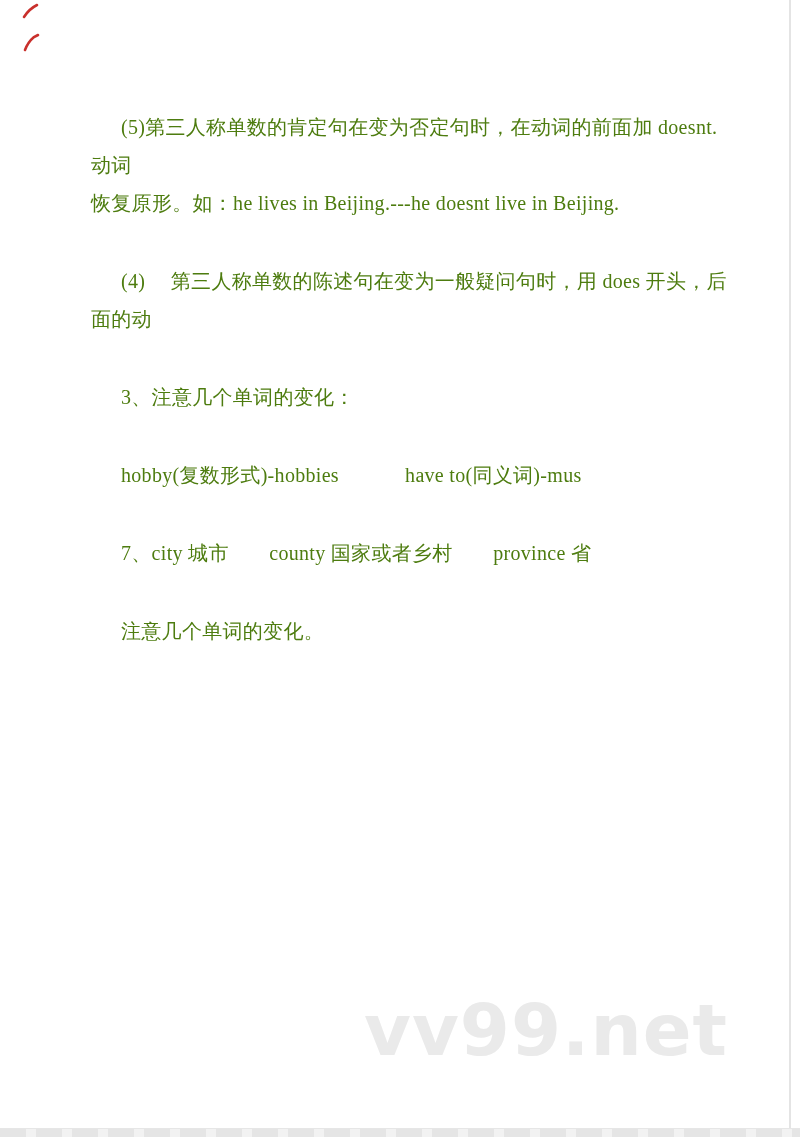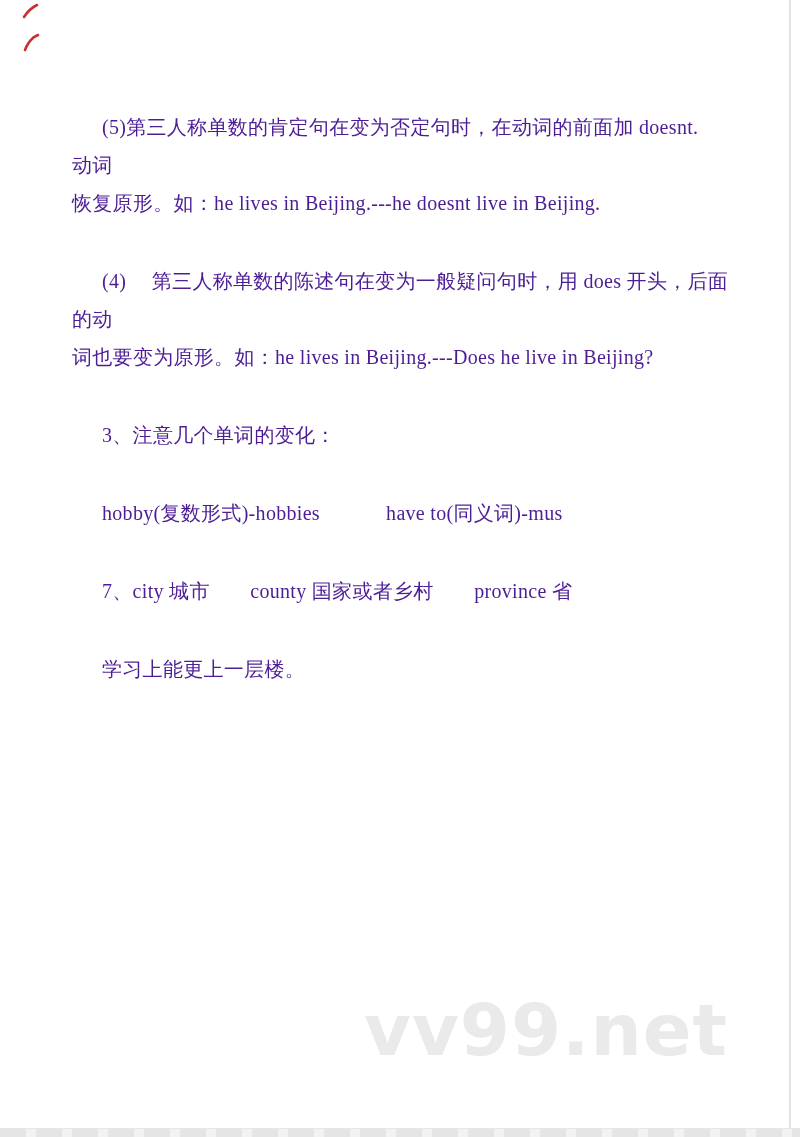--- a/index.html
+++ b/index.html
@@ -10,22 +10,22 @@
     position: relative;
     font-family: "Liberation Serif", "DejaVu Serif", serif;
   }
   .page {
     position: absolute; inset: 0;
     background: #ffffff;
   }
   
   .content {
     position: absolute;
-    top: 108px; left: 72px; right: 68px;
-    color: #4c1d95;
+    top: 108px; left: 91px; right: 68px;
+    color: #4d7c0f;
     font-size: 20px;
   }
   .para { margin: 0 0 40px 0; }
   .line {
     line-height: 38px;
     white-space: pre-wrap;
     letter-spacing: 0.3px;
   }
   .para .line:first-child { text-indent: 30px; }
 
@@ -77,33 +77,32 @@
     <path d="M5 48 Q8 40 14 35 L18 33" fill="none" stroke="#c9302c" stroke-width="2.6" stroke-linecap="round"></path>
   </svg>
 
   <div class="content">
       <div class="para">
         <div class="line">(5)第三人称单数的肯定句在变为否定句时，在动词的前面加 doesnt.　　动词</div>
         <div class="line">恢复原形。如：he lives in Beijing.---he doesnt live in Beijing.</div>
       </div>
       <div class="para">
         <div class="line">(4)　 第三人称单数的陈述句在变为一般疑问句时，用 does 开头，后面的动</div>
-        <div class="line">词也要变为原形。如：he lives in Beijing.---Does he live in Beijing?</div>
       </div>
       <div class="para">
         <div class="line">3、注意几个单词的变化：</div>
       </div>
       <div class="para">
         <div class="line">hobby(复数形式)-hobbies　　　 have to(同义词)-mus</div>
       </div>
       <div class="para">
         <div class="line">7、city 城市　　county 国家或者乡村　　province 省</div>
       </div>
       <div class="para">
-        <div class="line">学习上能更上一层楼。</div>
+        <div class="line">注意几个单词的变化。</div>
       </div>
     </div>
 
   <div class="watermark">vv99.net</div>
 
   <div class="right-edge-line"></div>
 
   <div class="bottom-strip"></div>
 
 </div>

